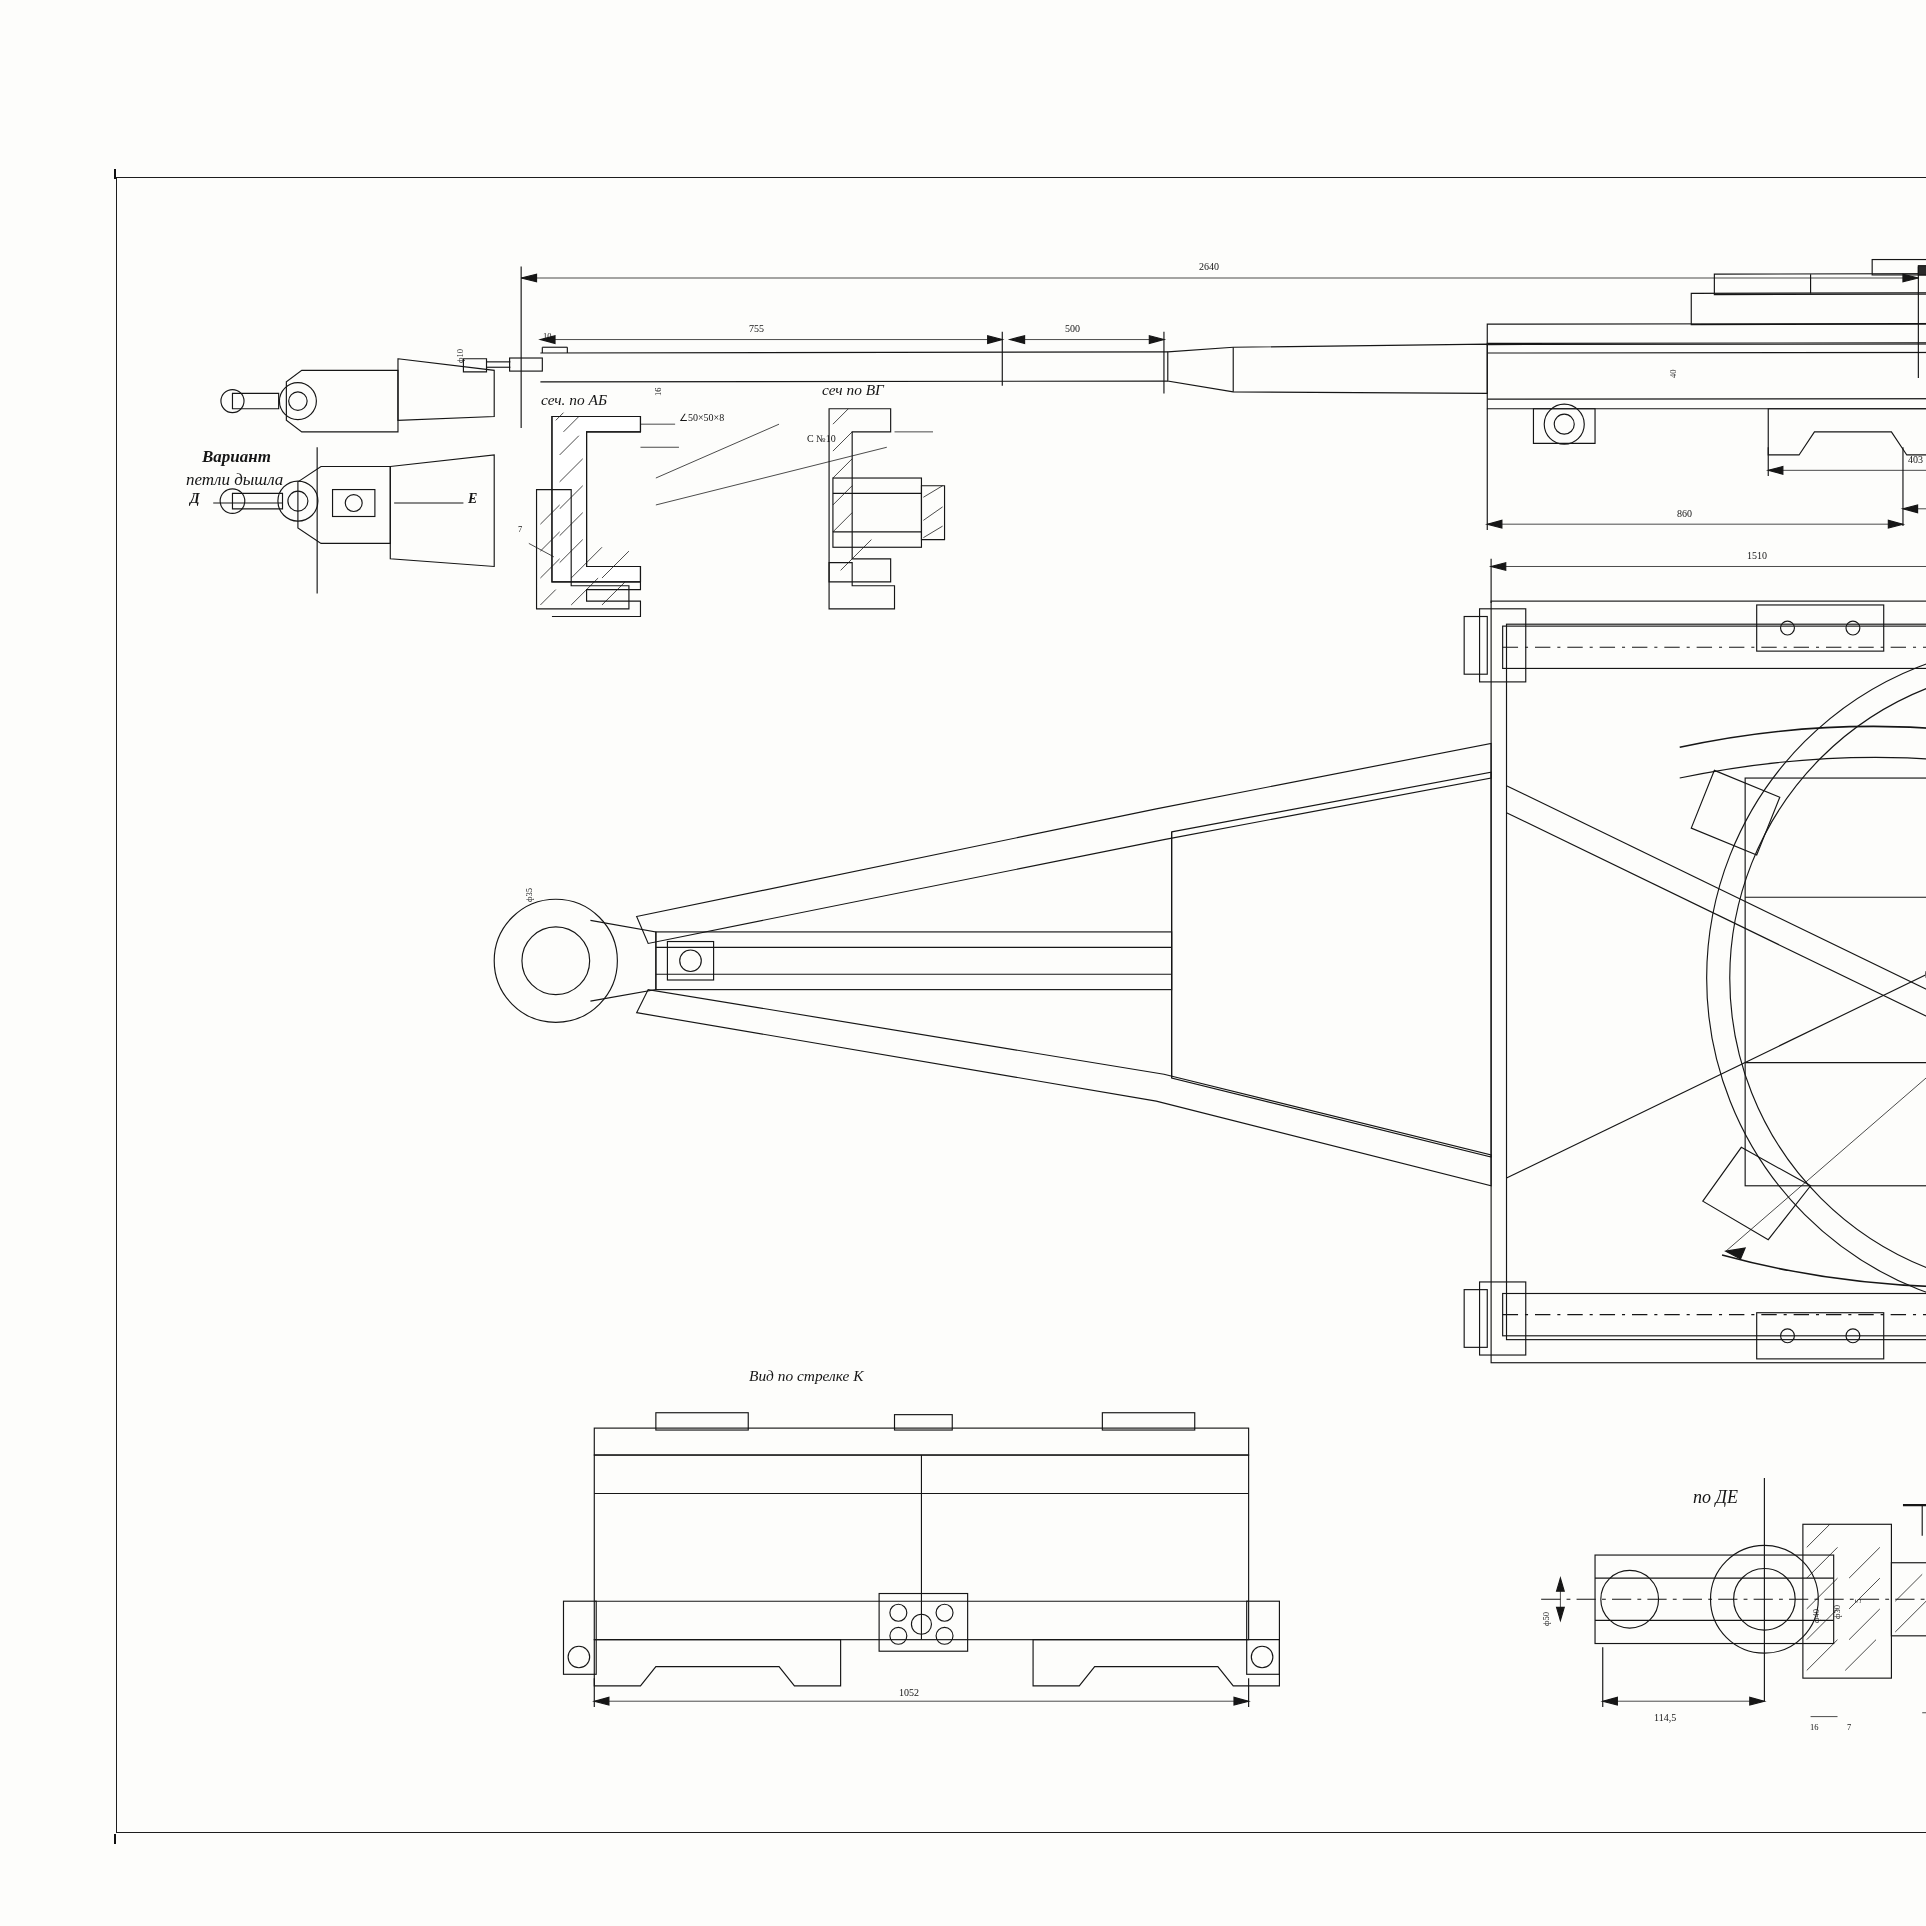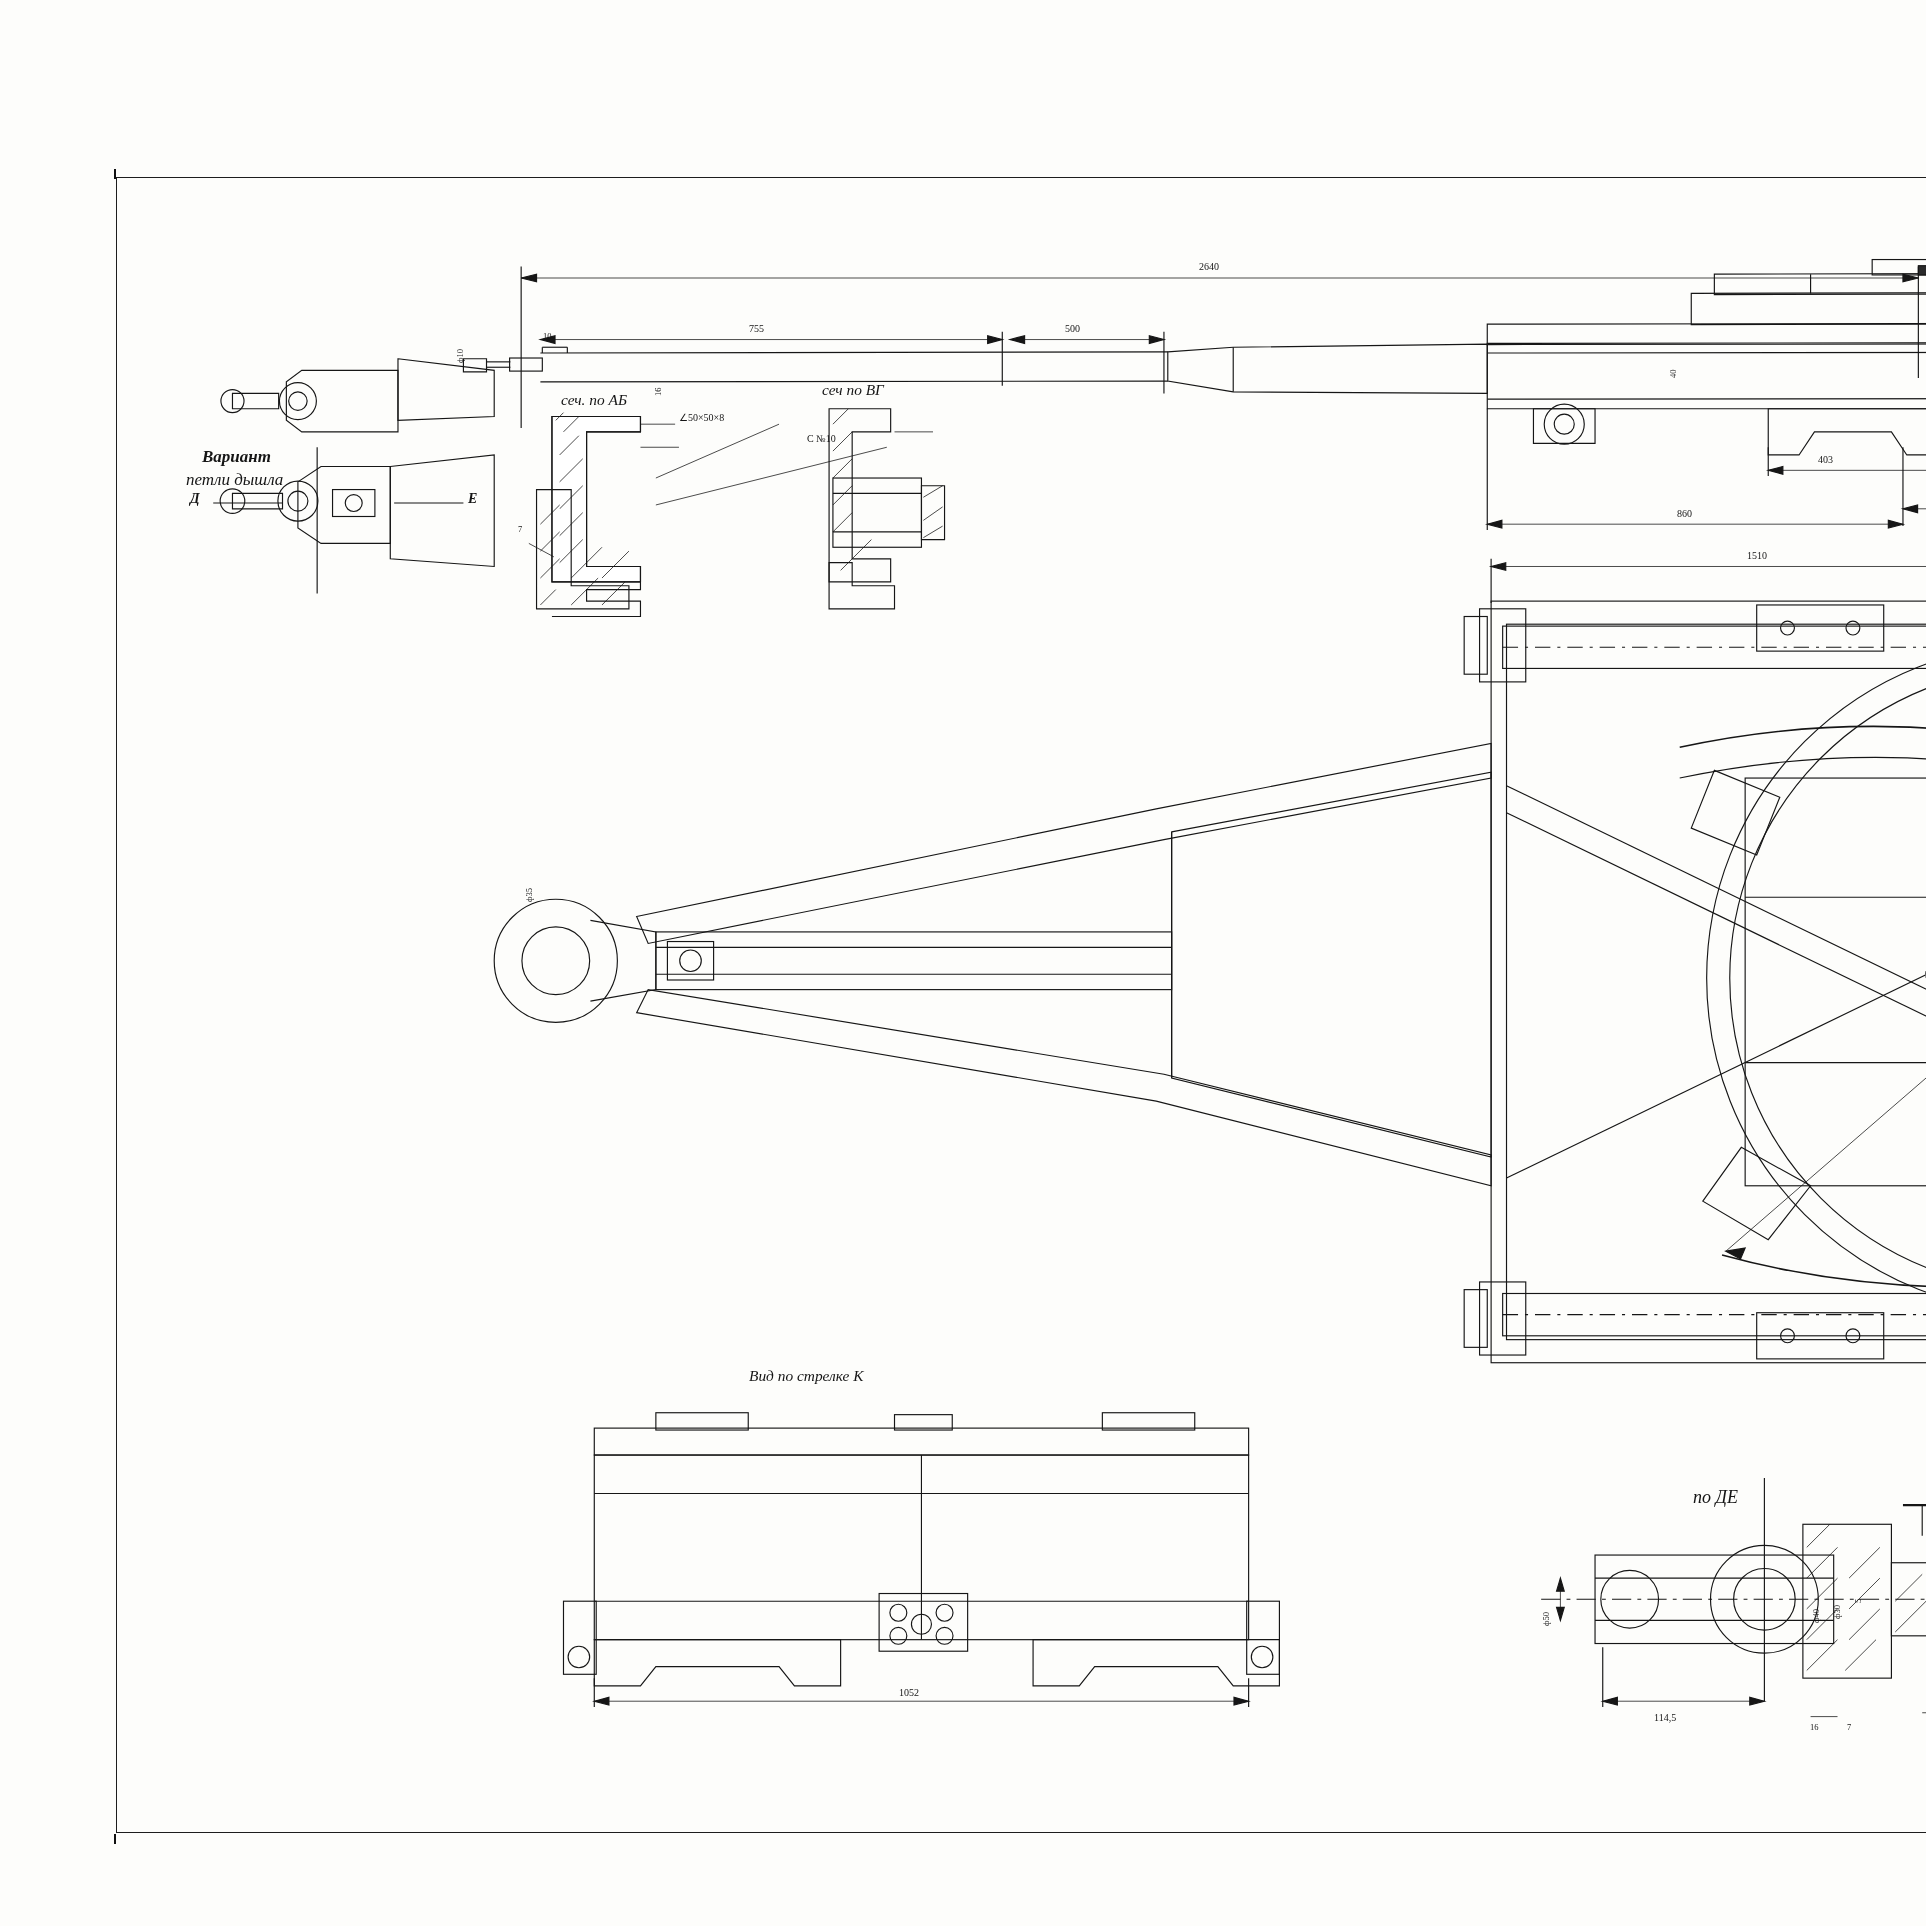--- a/index.html
+++ b/index.html
@@ -437,35 +437,35 @@
           <path d="M6340,3620 l-10,-34 l20,0 z" fill="#161616"></path>
           <line x1="5800" y1="3990" x2="6100" y2="3990" stroke-width="2"></line>
           <path d="M5800,3990 l38,-10 l0,20 z" fill="#161616"></path>
           <path d="M6100,3990 l-38,-10 l0,20 z" fill="#161616"></path>
         </g>
       </svg>
 
       <div class="lbl big" style="left:85px; top:270px;font-weight:bold;">Вариант</div>
       <div class="lbl big" style="left:69px; top:293px;">петли дышла</div>
 
-      <div class="lbl sec" style="left:424px; top:214px;margin-left:20px;">сеч. по АБ</div>
+      <div class="lbl sec" style="left:424px; top:214px;">сеч. по АБ</div>
       <div class="lbl sec" style="left:705px; top:204px;">сеч по ВГ</div>
       <div class="lbl sec" style="left:632px; top:1190px;">Вид по стрелке К</div>
       <div class="lbl sec-s" style="left:1576px; top:1310px;">по ДЕ</div>
 
       <div class="lbl dim" style="left:562px; top:235px;text-align:center;">∠50×50×8</div>
       <div class="lbl dim" style="left:690px; top:256px;">C №10</div>
 
       <div class="lbl ltr" style="left:73px; top:314px;">Д</div>
       <div class="lbl ltr" style="left:351px; top:314px;">Е</div>
 
       <div class="lbl dim" style="left:1082px; top:84px;">2640</div>
       <div class="lbl dim" style="left:632px; top:146px;">755</div>
       <div class="lbl dim" style="left:948px; top:146px;">500</div>
-      <div class="lbl dim" style="left:1701px; top:277px;text-align:right;">403</div>
+      <div class="lbl dim" style="left:1791px; top:277px;text-align:right;">403</div>
 
       <div class="lbl dim" style="left:1560px; top:331px;">860</div>
 
       <div class="lbl dim-s rot90" style="left:1552px; top:200px;">40</div>
       <div class="lbl dim-s" style="left:426px; top:154px;">10</div>
       <div class="lbl dim-s rot90" style="left:339px; top:185px;">ф10</div>
 
       <div class="lbl dim-s rot90" style="left:537px; top:218px;">16</div>
       <div class="lbl dim-s" style="left:401px; top:347px;">7</div>
 

